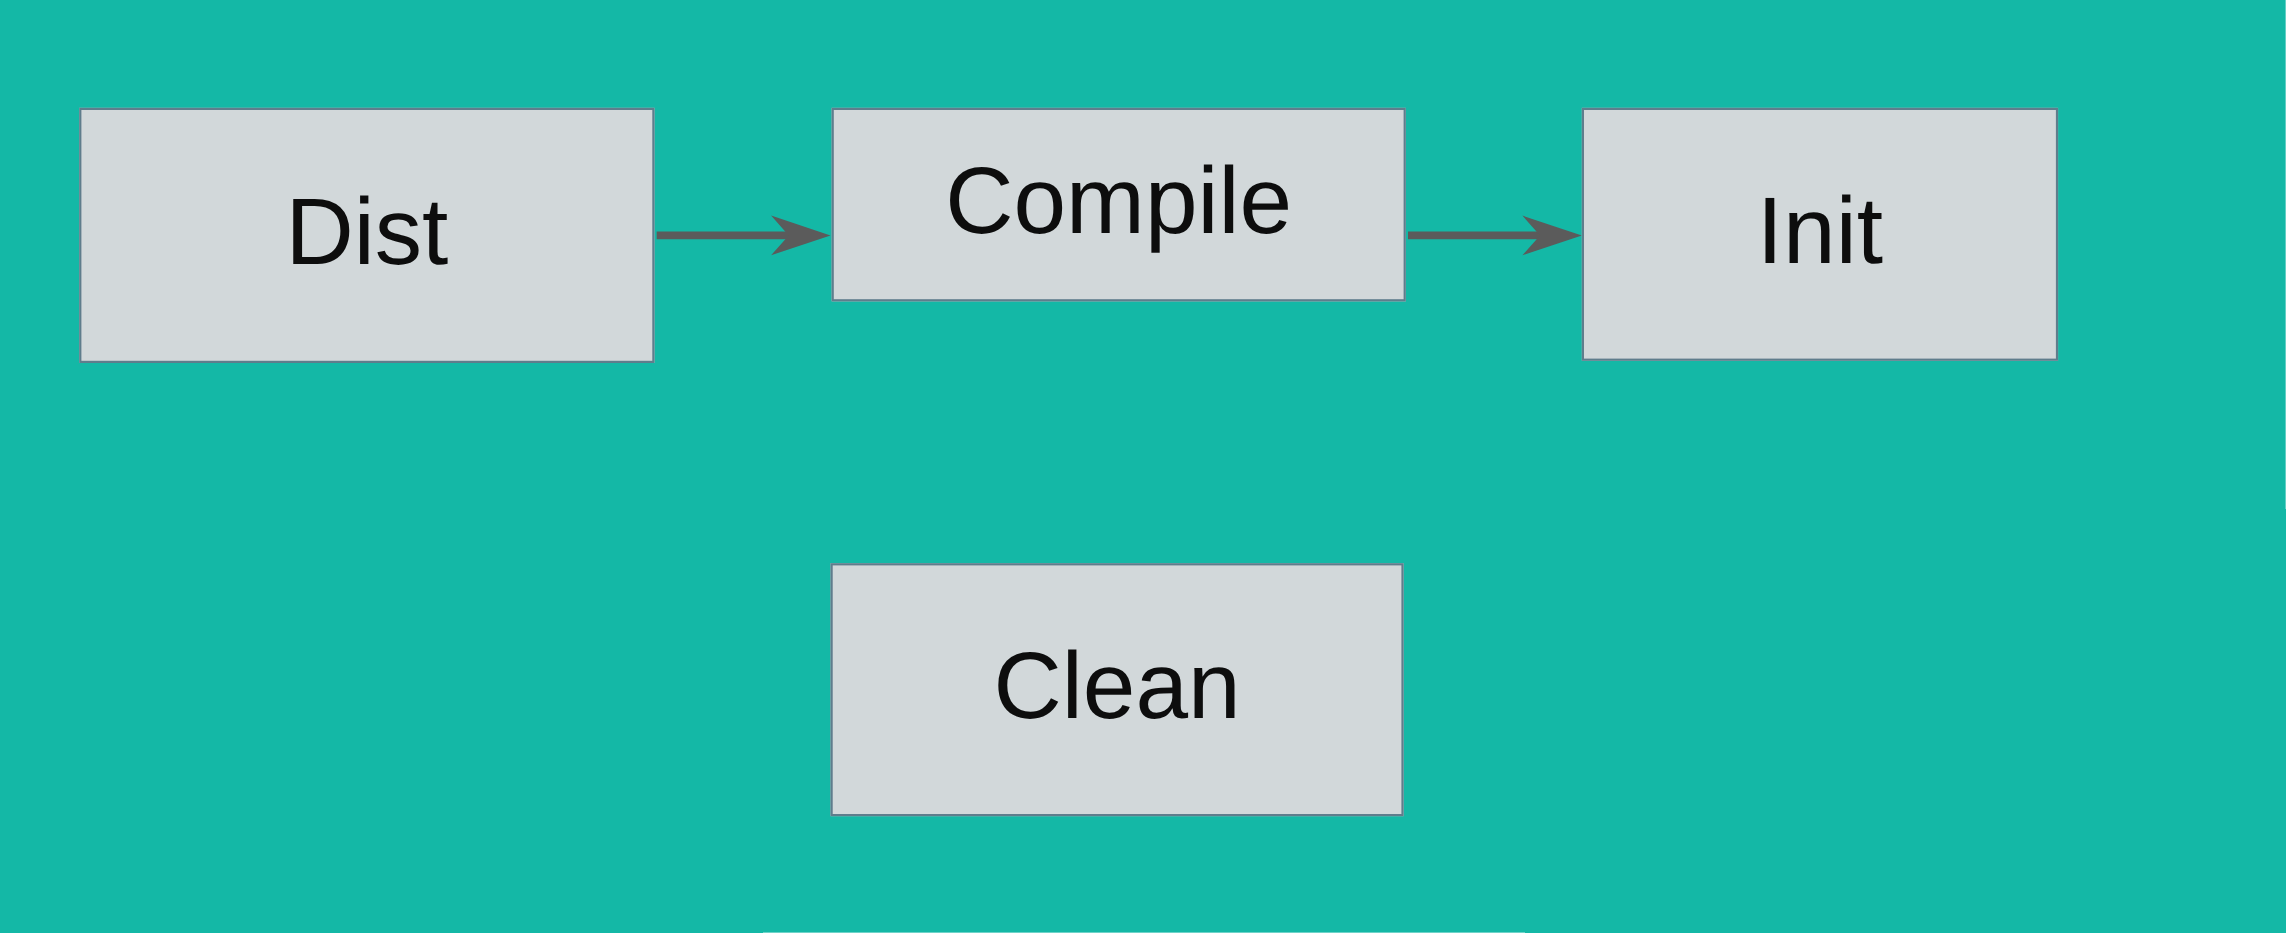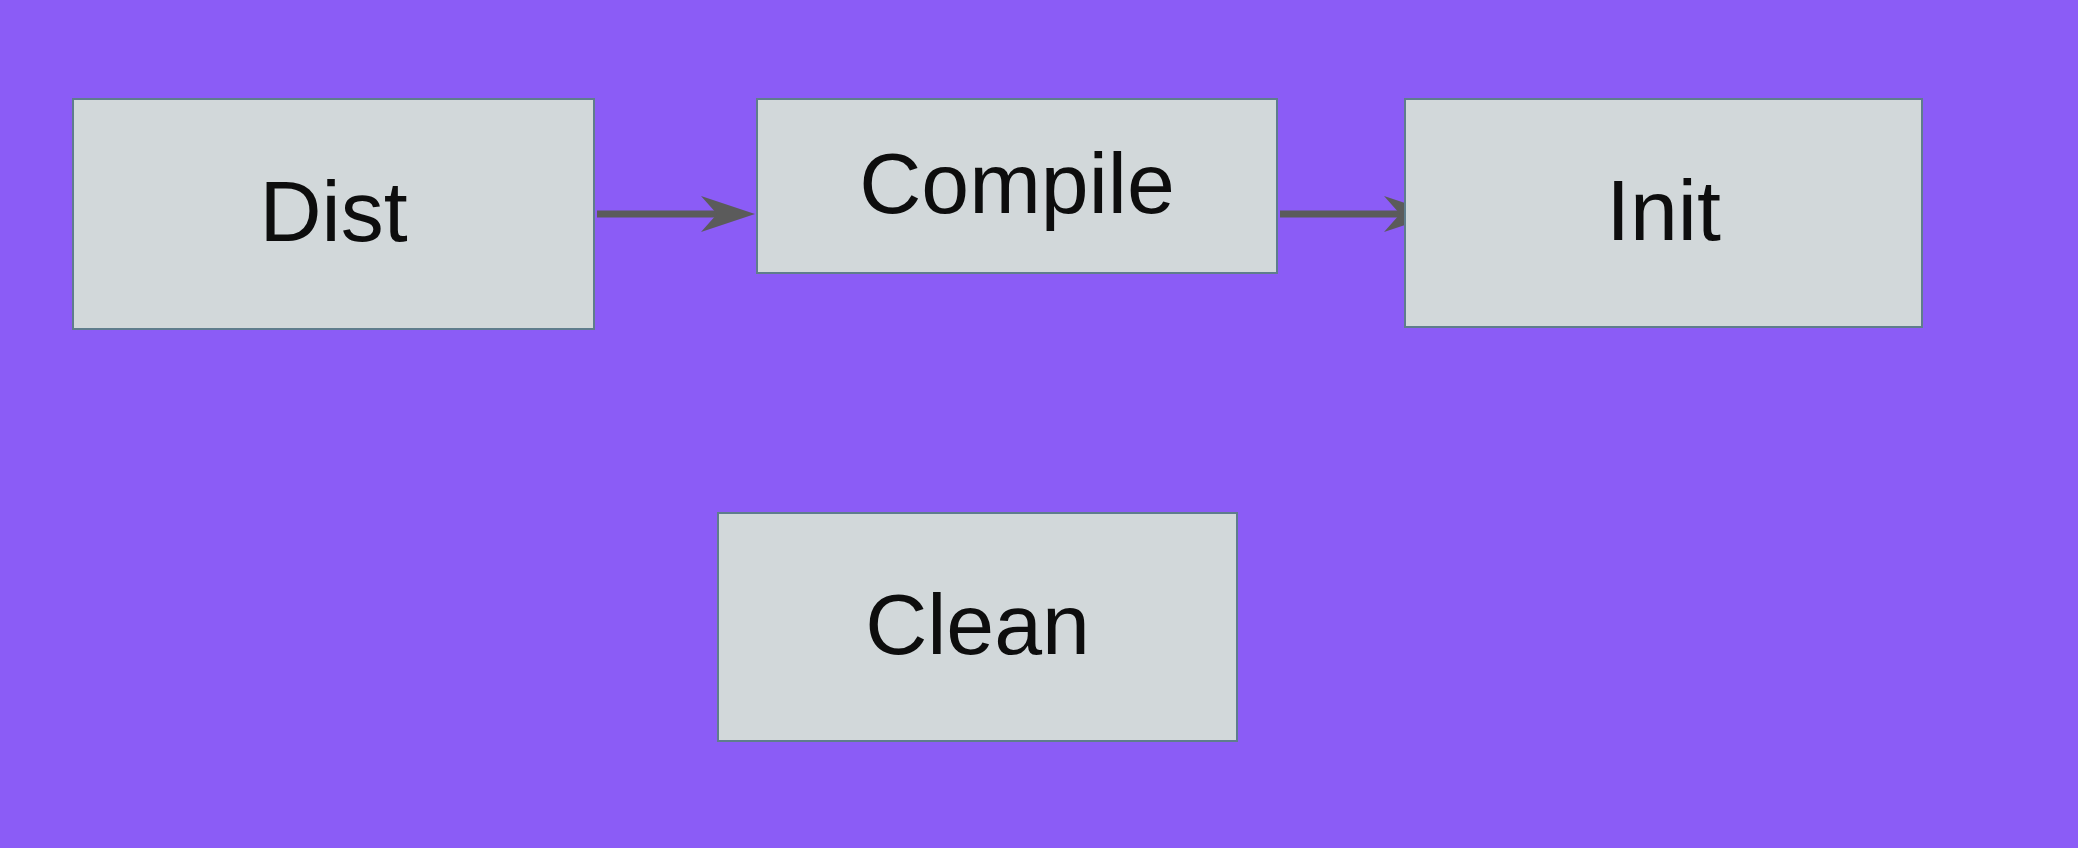--- a/index.html
+++ b/index.html
@@ -4,21 +4,21 @@
 <style>
   html, body {
     margin: 0;
     padding: 0;
     background: #ffffff;
   }
   .canvas {
     position: relative;
     width: 2078px;
     height: 848px;
-    background: #8b5cf6;
+    background: #14b8a6;
     overflow: hidden;
     font-family: "Liberation Sans", sans-serif;
   }
   .node {
     position: absolute;
     box-sizing: border-box;
     background: #d2d8da;
     border: 2px solid #5f7d8c;
     display: flex;
     align-items: center;
@@ -27,22 +27,22 @@
   .node-label {
     font-size: 86px;
     line-height: 1;
     color: #0d0d0d;
     letter-spacing: 0px;
     white-space: nowrap;
     padding-bottom: 6px; 
   }
   #node-dist    { left: 72px;   top: 98px;  width: 523px; height: 232px; }
   #node-compile { left: 756px;  top: 98px;  width: 522px; height: 176px; }
-  #node-init    { left: 1404px; top: 98px;  width: 519px; height: 230px; text-align: right; }
-  #node-clean   { left: 717px;  top: 512px; width: 521px; height: 230px; }
+  #node-init    { left: 1438px; top: 98px;  width: 433px; height: 230px; text-align: right; }
+  #node-clean   { left: 755px;  top: 512px; width: 521px; height: 230px; }
 
   .connector-layer {
     position: absolute;
     left: 0;
     top: 0;
     width: 2078px;
     height: 848px;
     pointer-events: none;
   }
   .connector-layer .edge { pointer-events: auto; }

